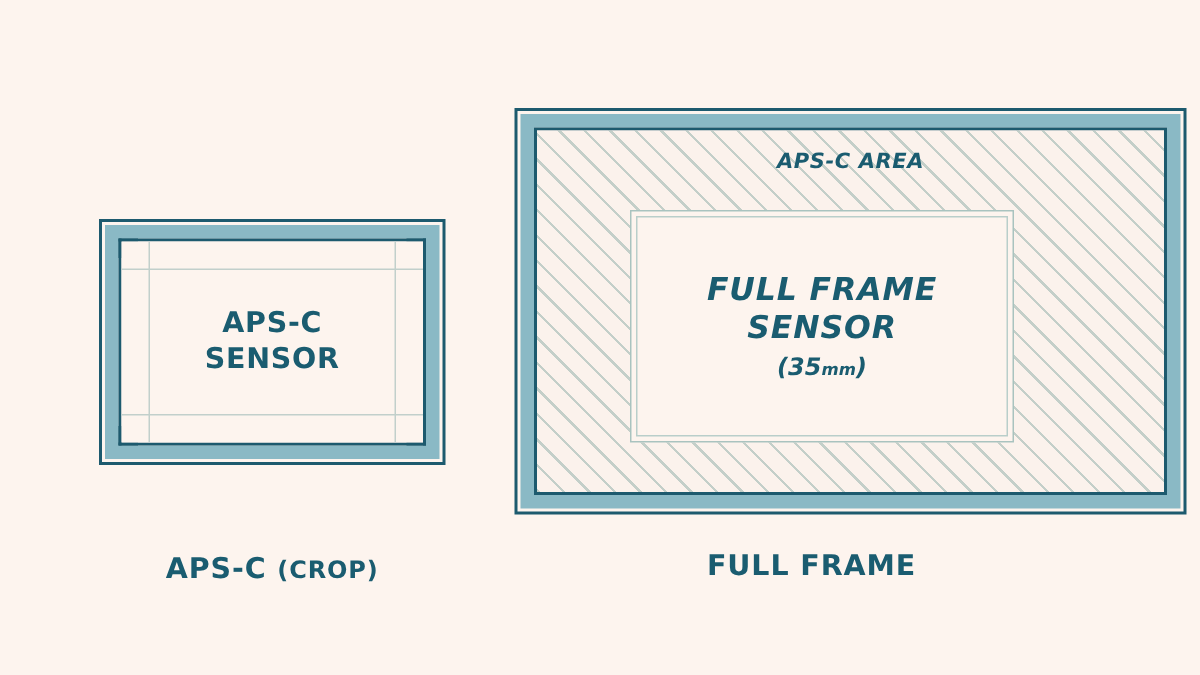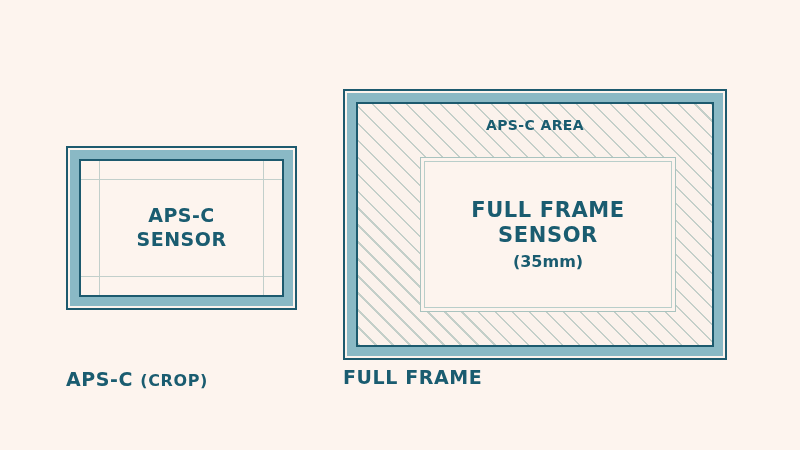--- a/index.html
+++ b/index.html
@@ -86,23 +86,24 @@
     font-size: 19px;
     font-weight: 700;
     letter-spacing: 0.5px;
     line-height: 1.24;
   }
   .field-label span { display: block; }
 
   
   #ff-frame {
     left: 343px;
-    top: 89px;
-    width: 384px;
+    top: 72px;
+    width: 448px;
     height: 271px;
+    font-style: italic;
   }
   .hatch-field {
     position: absolute;
     inset: 13px;
     background:
       repeating-linear-gradient(
         45deg,
         rgba(150,178,172,0.55) 0px,
         rgba(150,178,172,0.55) 1.6px,
         rgba(253,244,238,0) 1.6px,
@@ -162,26 +163,26 @@
     font-size: 21px;
     font-weight: 700;
     letter-spacing: 0.6px;
   }
   .ff-note {
     display: block;
     font-size: 16px;
     font-weight: 700;
     margin-top: 3px;
   }
-  .ff-note .unit { font-size: 16px; }
+  .ff-note .unit { font-size: 11px; }
 
   
   .bottom-caption {
     position: absolute;
-    text-align: left;
+    text-align: center;
     color: #1a5c70;
     font-size: 19px;
     font-weight: 700;
     letter-spacing: 0.6px;
     white-space: nowrap;
   }
   #apsc-bottom-caption { left: 66px; width: 231px; top: 368px; }
   #ff-bottom-caption   { left: 343px; width: 396px; top: 366px; }
   .caption-paren { font-size: 16px; }
 </style>

